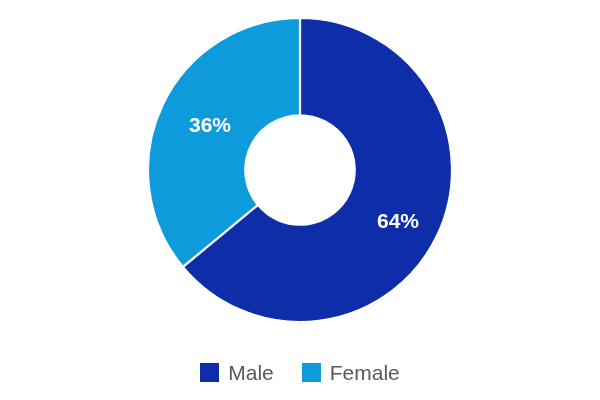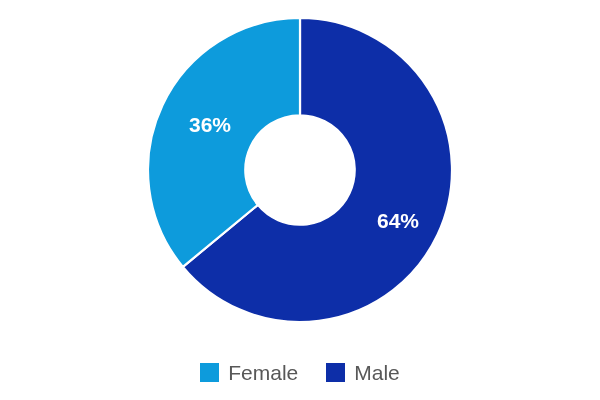--- a/index.html
+++ b/index.html
@@ -85,24 +85,24 @@
       <text class="slice-label" x="398" y="222" fill="#ffffff">64%</text>
 
       <text class="slice-label" x="210" y="126" fill="#ffffff">36%</text>
 
     </svg>
   </div>
 
   <div id="legend">
 
     <div class="legend-item">
-      <span class="legend-swatch" style="background:#0D9BDC;"></span>
-      <span class="legend-label" style="color: rgb(88, 88, 88);">Female</span>
+      <span class="legend-swatch" style="background:#0D2EA8;"></span>
+      <span class="legend-label" style="color: rgb(88, 88, 88);">Male</span>
     </div>
 
     <div class="legend-item">
-      <span class="legend-swatch" style="background:#0D2EA8;"></span>
-      <span class="legend-label" style="color: rgb(88, 88, 88);">Male</span>
+      <span class="legend-swatch" style="background:#0D9BDC;"></span>
+      <span class="legend-label" style="color: rgb(88, 88, 88);">Female</span>
     </div>
 
   </div>
 
 </div>
 
 </body></html>

